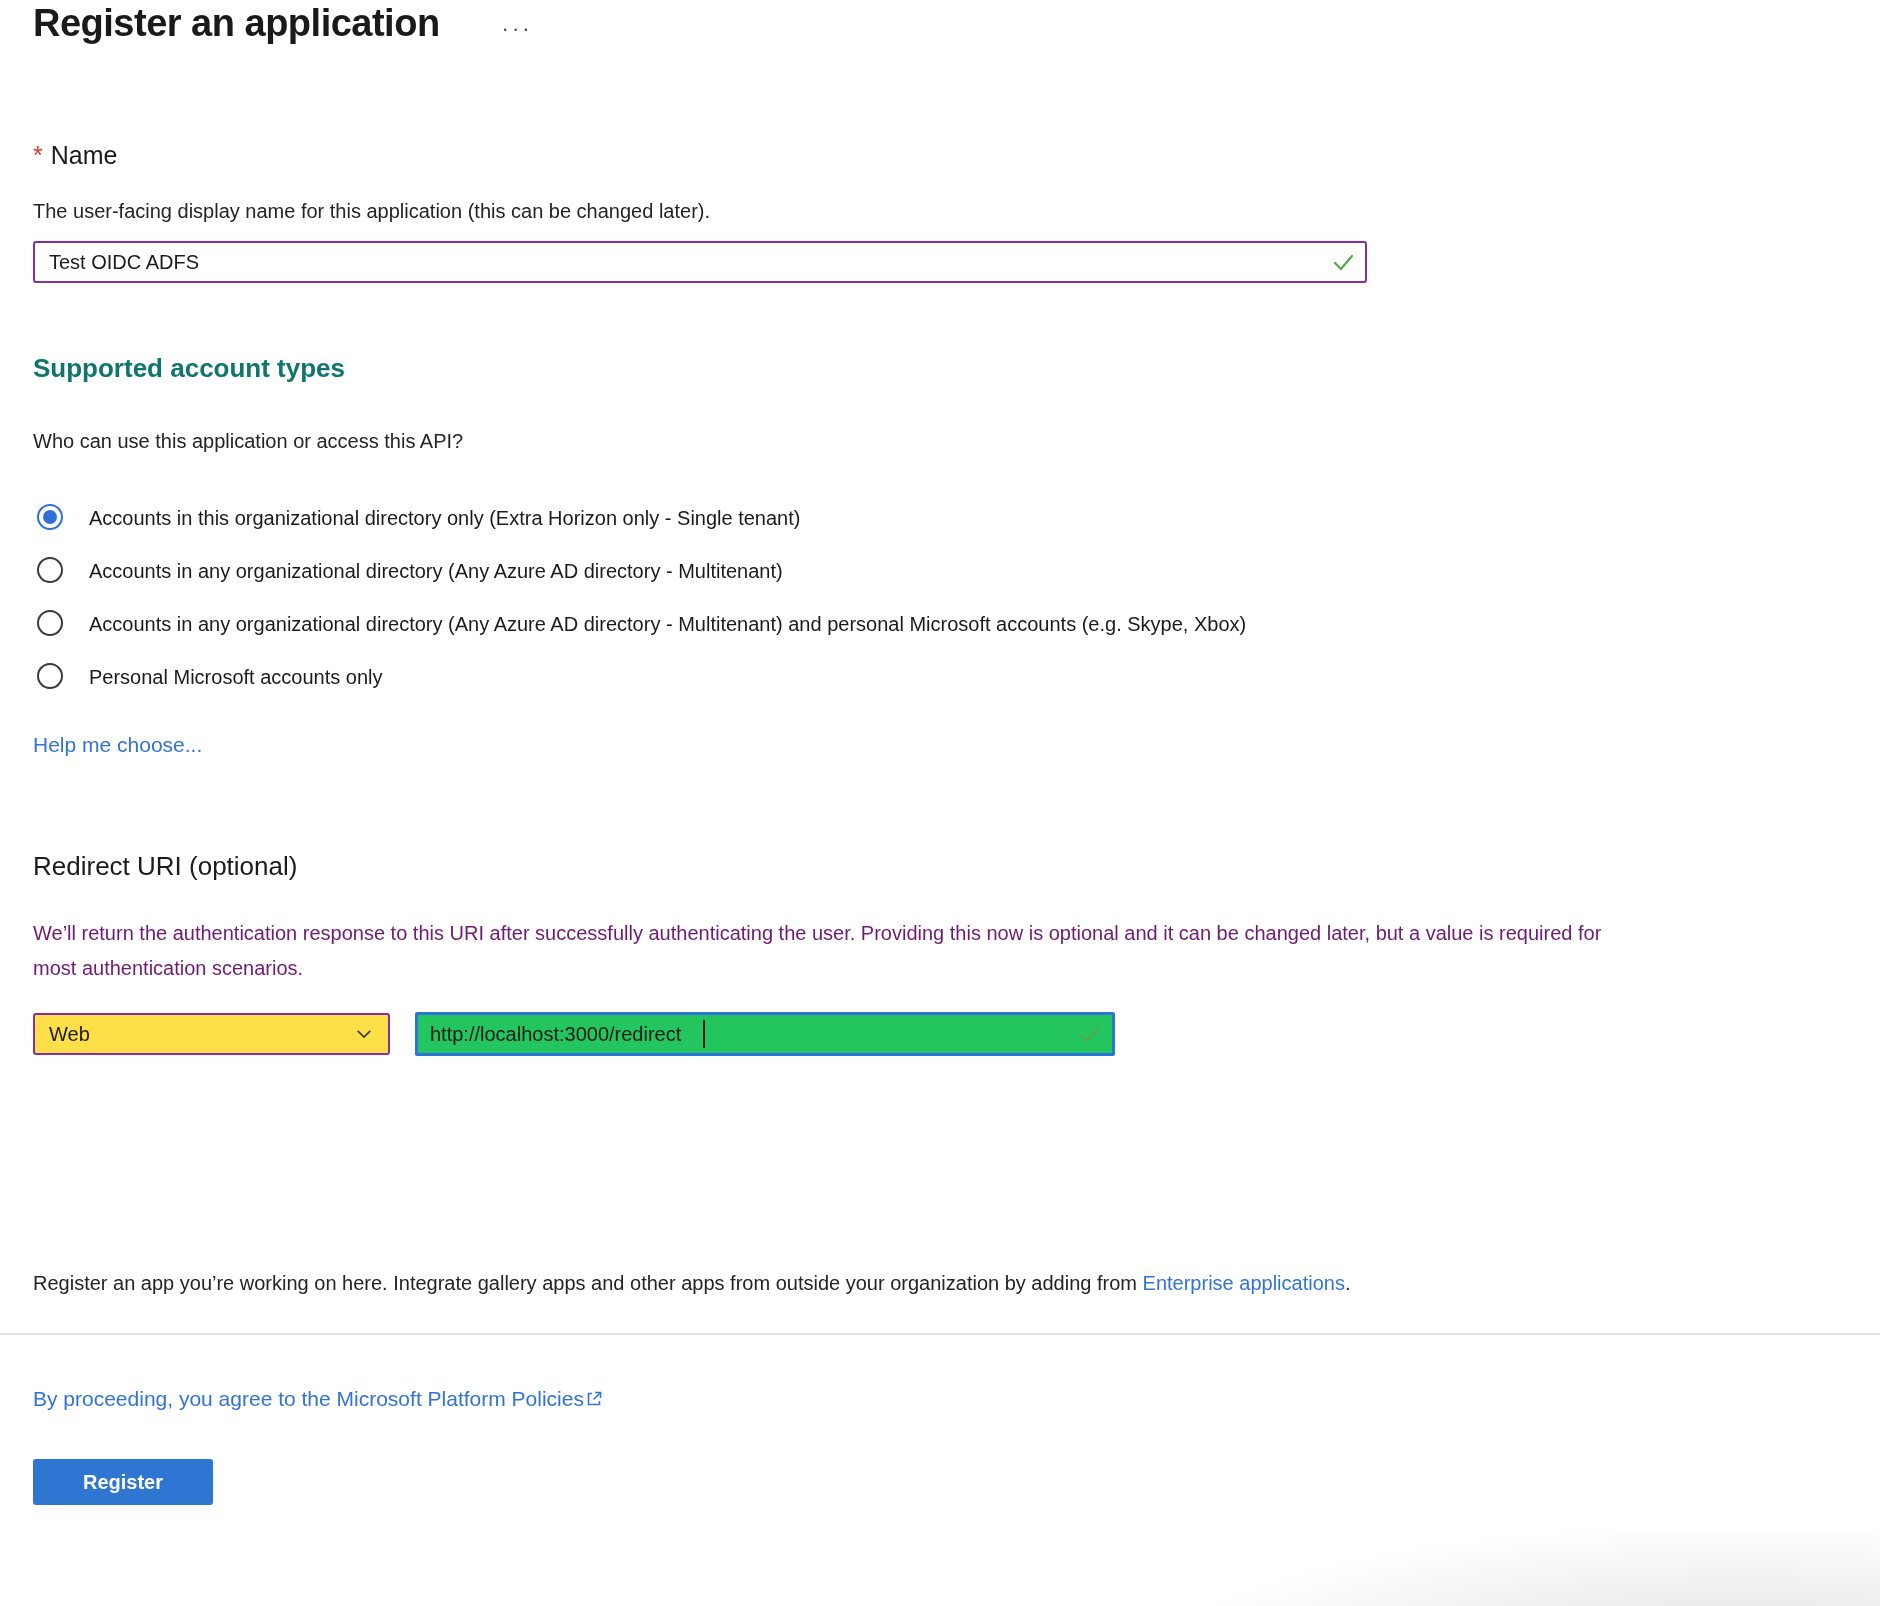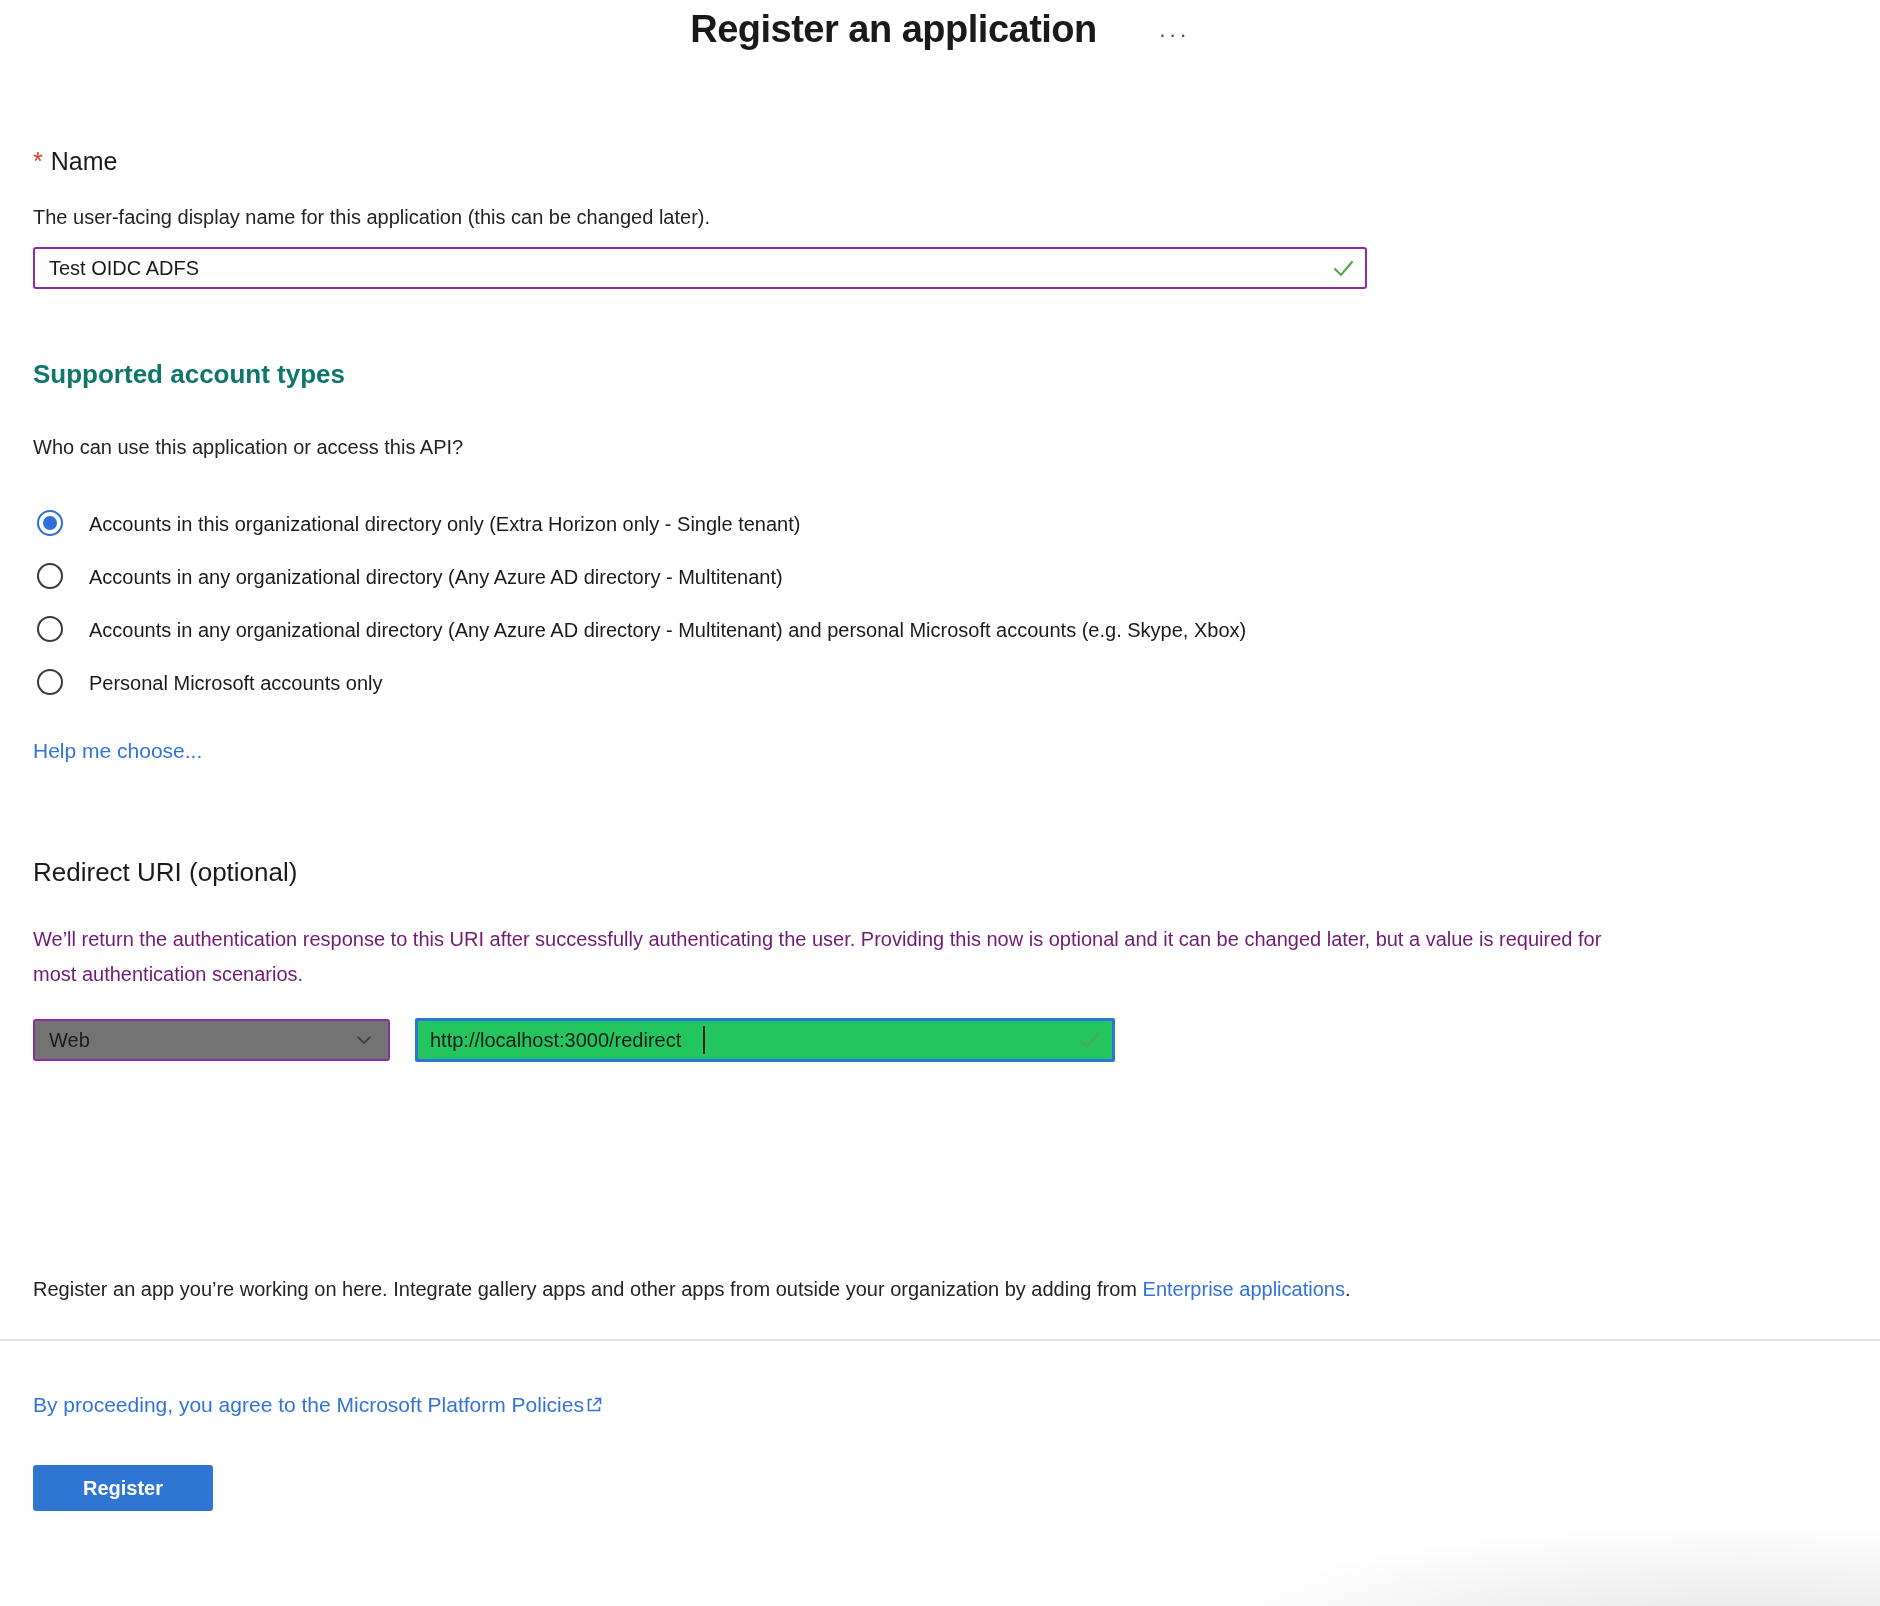--- a/index.html
+++ b/index.html
@@ -7,21 +7,21 @@
   body {
     background: #ffffff;
     font-family: "Liberation Sans", sans-serif;
     color: #1b1b1b;
     position: relative;
     overflow: hidden;
   }
   .content { padding-left: 33px; padding-right: 33px; }
 
   
-  .title-row { display: flex; align-items: flex-start; margin-top: 8px; justify-content: center; }
+  .title-row { display: flex; align-items: flex-start; margin-top: 2px; }
   h1 { font-size: 38px; font-weight: 700; color: #1a1a1a; letter-spacing: -0.5px; }
   .ellipsis { font-size: 22px; color: #4a4a4a; margin-left: 62px; margin-top: 14px; letter-spacing: 3px; cursor: pointer; }
 
   
   .name-label { margin-top: 96px; font-size: 25px; color: #1b1b1b; }
   .required { color: #dd3c2f; margin-right: 8px; }
   .desc { margin-top: 30px; font-size: 20px; color: #252423; }
 
   .input-wrap { position: relative; margin-top: 18px; width: 1334px; height: 42px; }
   .text-input {
@@ -55,21 +55,21 @@
 
   
   .redirect-heading { margin-top: 94px; font-size: 26px; font-weight: 400; color: #1b1b1b; }
   .redirect-desc { margin-top: 34px; font-size: 20px; line-height: 35px; color: #701a75; max-width: 1590px; }
 
   .uri-row { margin-top: 26px; display: flex; align-items: center; }
   .platform-select {
     width: 357px; height: 42px;
     border: 2px solid #8a2da5; border-radius: 3px;
     display: flex; align-items: center; justify-content: space-between;
-    padding: 0 14px; cursor: pointer; background: #737373;
+    padding: 0 14px; cursor: pointer; background: #fde047;
   }
   .platform-select .sel-value { font-size: 20px; color: #1b1b1b; }
   .chevron { width: 20px; height: 20px; }
 
   .uri-input-wrap { position: relative; margin-left: 25px; width: 700px; height: 44px; }
   .uri-input {
     width: 100%; height: 100%;
     border: 3px solid #2b74da; border-radius: 2px;
     font-family: "Liberation Sans", sans-serif;
     font-size: 20px; color: #1b1b1b;

